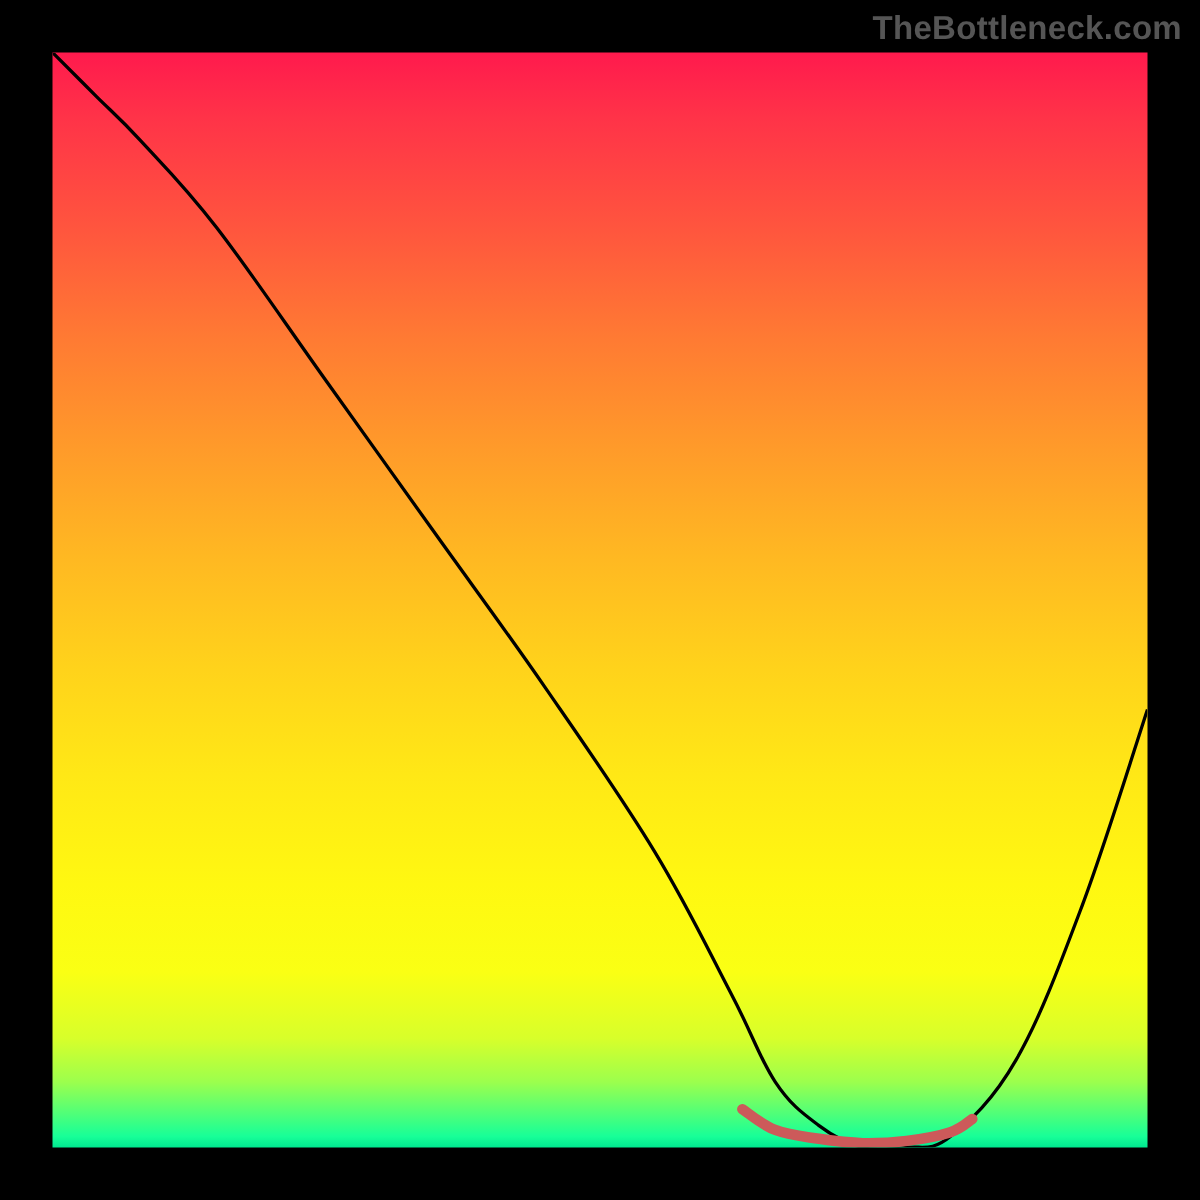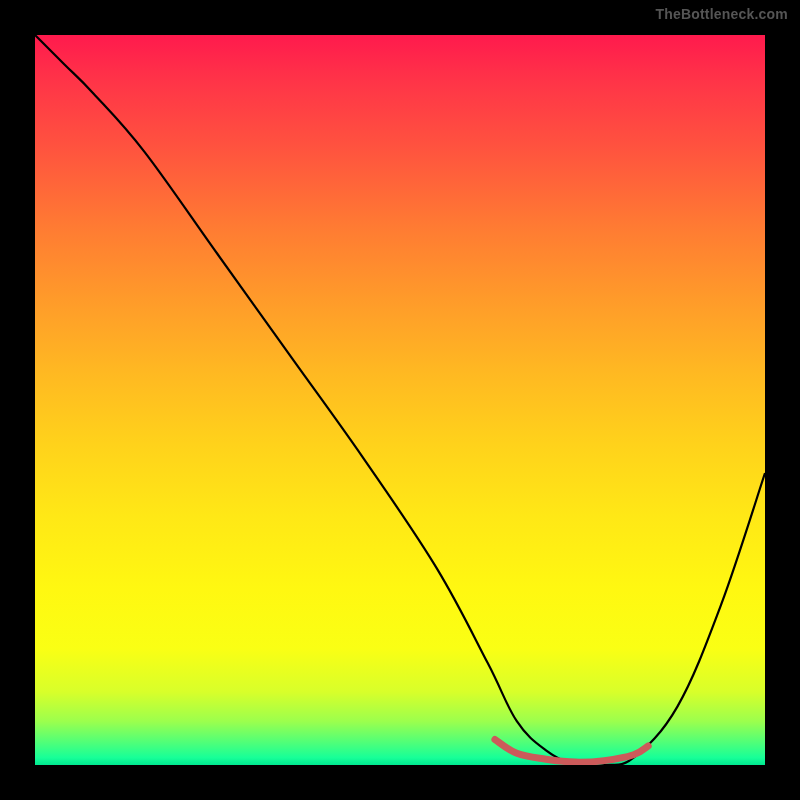--- a/index.html
+++ b/index.html
@@ -15,21 +15,21 @@
     position: relative;
     width: 800px;
     height: 800px;
     background: #000;
   }
   .watermark {
     position: absolute;
     top: 6px;
     right: 12px;
     color: #555;
-    font-size: 14px;
+    font-size: 22px;
     font-weight: 600;
     letter-spacing: 0.2px;
     user-select: none;
   }
   
   .plot {
     position: absolute;
     left: 35px;
     top: 35px;
     width: 730px;

